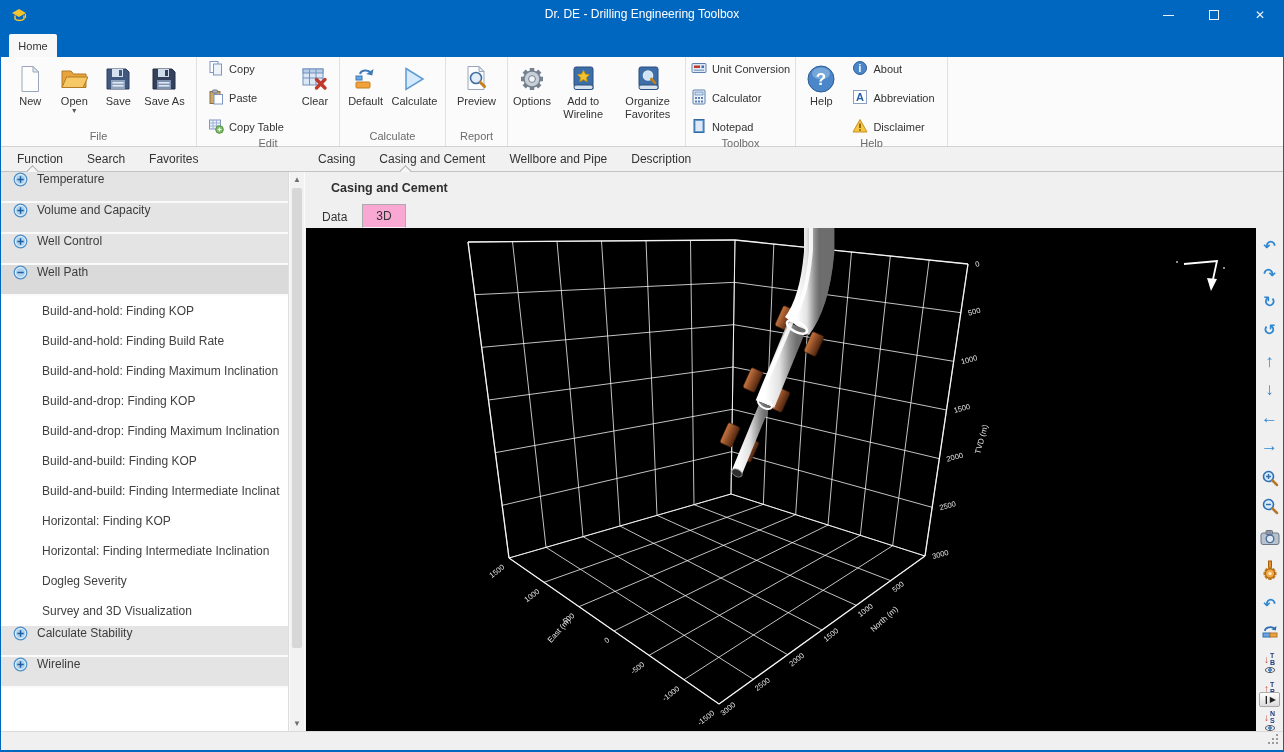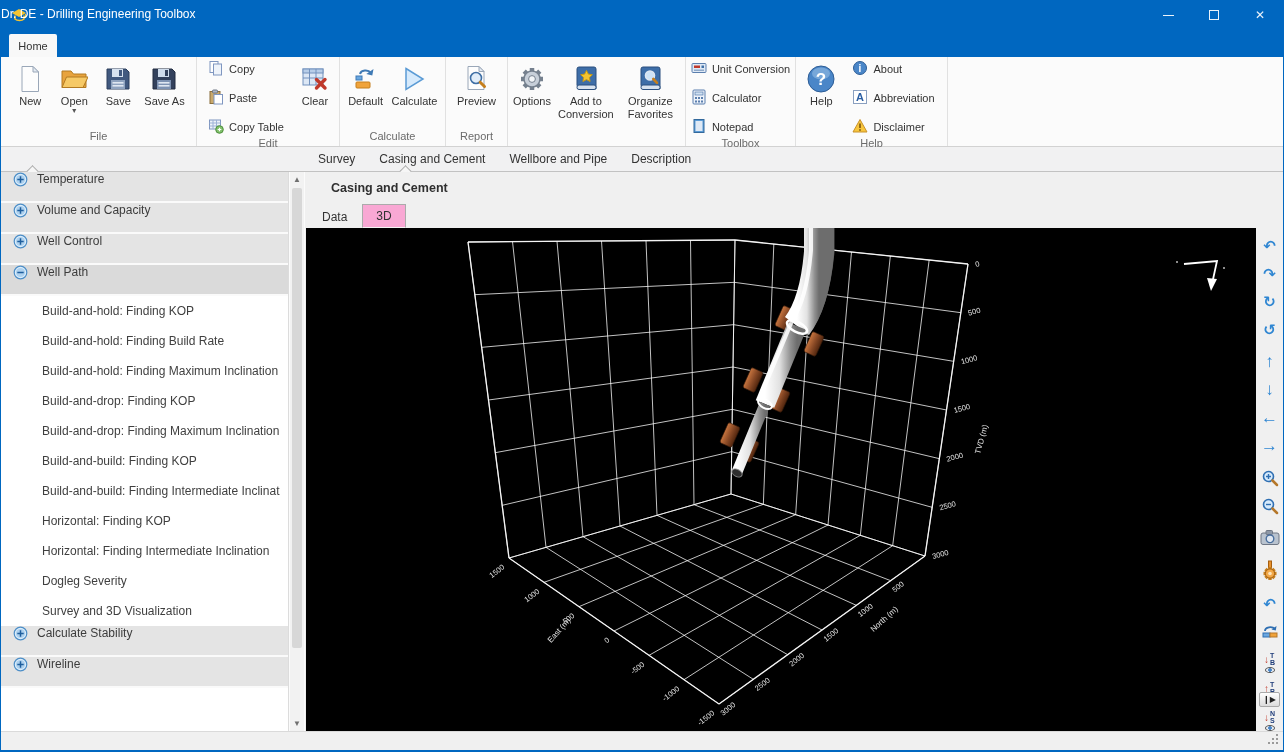--- a/index.html
+++ b/index.html
@@ -2,21 +2,21 @@
 <html><head>
 <meta charset="utf-8">
 <style>
   html,body{margin:0;padding:0;background:#444;}
   *{box-sizing:border-box;font-family:"Liberation Sans","DejaVu Sans",sans-serif;}
   .window{position:relative;width:1284px;height:752px;background:#fbfbfb;overflow:hidden;
           border-left:1px solid #0067c0;border-right:1px solid #0067c0;margin:0 auto;}
   
   .titlebar{position:absolute;left:0;top:0;right:0;height:30px;background:#0067c0;color:#fff;}
   .titlebar .logo{position:absolute;left:9px;top:7px;}
-  .titlebar .title{position:absolute;left:0;right:0;top:7px;text-align:left;font-size:12px;color:#fff;}
+  .titlebar .title{position:absolute;left:0;right:0;top:7px;text-align:center;font-size:12px;color:#fff;}
   .wctrls{position:absolute;right:0;top:0;height:30px;display:flex;}
   .wbtn{width:46px;height:30px;display:flex;align-items:center;justify-content:center;color:#eaf3fb;font-size:12px;}
   .wbtn .maxbox{width:10px;height:10px;border:1px solid #eaf3fb;display:inline-block;}
   .wbtn .minline{display:inline-block;width:11px;height:1px;background:#eaf3fb;}
   
   .tabrow{position:absolute;left:0;top:30px;right:0;height:27px;background:#0067c0;}
   .home-tab{position:absolute;left:8px;top:4px;width:48px;height:23px;background:#f8f8f8;color:#333;
             font-size:11px;display:flex;align-items:center;justify-content:center;border-radius:2px 2px 0 0;}
   
   .ribbon{position:absolute;left:0;top:57px;right:0;height:90px;background:#fbfbfb;border-bottom:1px solid #d2d2d2;display:flex;}
@@ -247,21 +247,21 @@
             <span class="rlabel">Options</span>
           </div>
           <div class="rbtn large">
             <span class="ricon">
               <svg width="28" height="28" viewBox="0 0 28 28">
                 <path d="M7 2h15a2 2 0 0 1 2 2v20H9a4 4 0 0 1-4-4V4a2 2 0 0 1 2-2z" fill="#3e6ea8" stroke="#2a4f7e"></path>
                 <rect x="5" y="20" width="19" height="4.5" rx="2" fill="#d7e2ef" stroke="#2a4f7e"></rect>
                 <path d="M14.5 5.5l1.8 3.6 4 .6-2.9 2.8.7 4-3.6-1.9-3.6 1.9.7-4-2.9-2.8 4-.6z" fill="#f4c430" stroke="#c79a14"></path>
               </svg>
             </span>
-            <span class="rlabel">Add to Conversion</span>
+            <span class="rlabel">Add to Wireline</span>
           </div>
           <div class="rbtn large">
             <span class="ricon">
               <svg width="28" height="28" viewBox="0 0 28 28">
                 <path d="M7 2h15a2 2 0 0 1 2 2v20H9a4 4 0 0 1-4-4V4a2 2 0 0 1 2-2z" fill="#3e6ea8" stroke="#2a4f7e"></path>
                 <rect x="5" y="20" width="19" height="4.5" rx="2" fill="#d7e2ef" stroke="#2a4f7e"></rect>
                 <circle cx="14" cy="10.5" r="4.5" fill="#cfe3f6" stroke="#dfe7f1" stroke-width="1.6"></circle>
                 <path d="M17.3 14l3.7 3.8" stroke="#c57f1d" stroke-width="2.6" stroke-linecap="round"></path>
               </svg>
             </span>
@@ -343,22 +343,27 @@
                 </svg></span>
               <span class="rlabel">Disclaimer</span>
             </div>
           </div>
         </div>
         <div class="rname">Help</div>
       </div>
     </div>
 
   <div class="navstrip">
+    <div class="ntabs left" id="ntabs-left">
+        <span class="ntab active">Function</span>
+        <span class="ntab">Search</span>
+        <span class="ntab">Favorites</span>
+      </div>
     <div class="ntabs right" id="ntabs-right">
-        <span class="ntab">Survey</span>
+        <span class="ntab">Casing</span>
         <span class="ntab active">Casing and Cement</span>
         <span class="ntab">Wellbore and Pipe</span>
         <span class="ntab">Description</span>
       </div>
     <div class="notch" style="left:27px;"></div>
     <div class="notch" style="left:400px;"></div>
   </div>
 
   <div class="sidebar" id="sidebar">
       <div class="cat">

